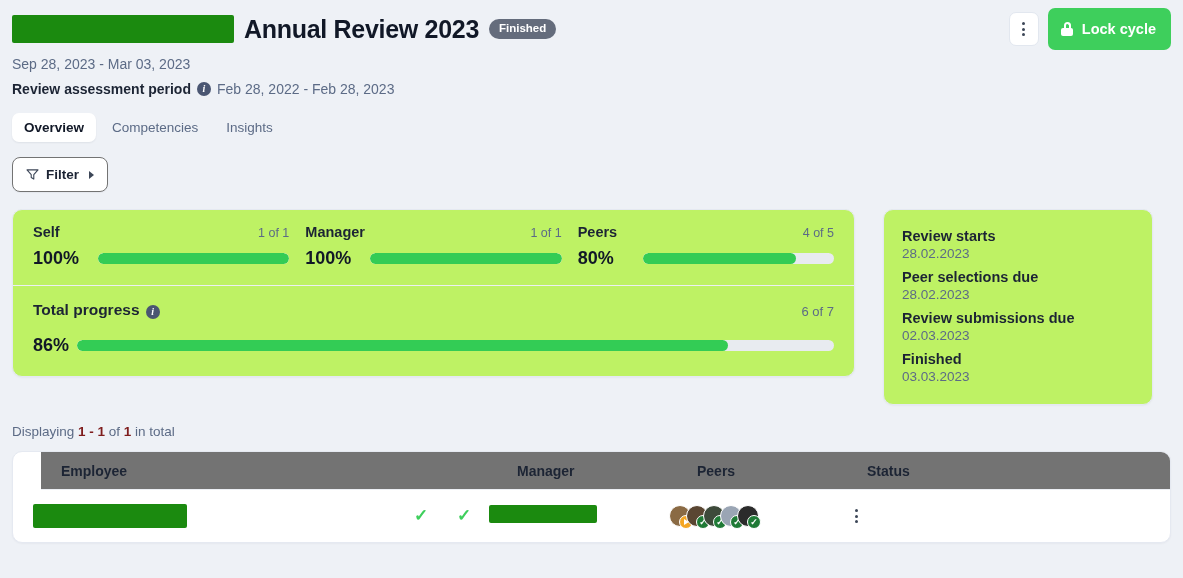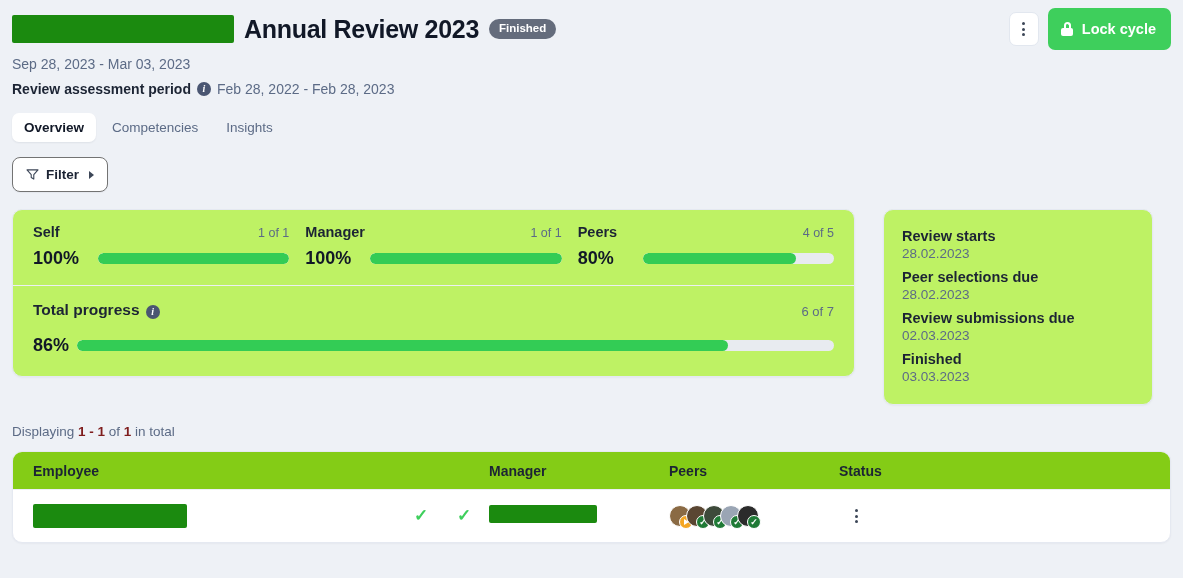--- a/index.html
+++ b/index.html
@@ -101,21 +101,21 @@
   .date-term { font-size: 14.5px; font-weight: bold; color: #1c2434; }
   .date-val { font-size: 13.5px; color: #5c6b86; margin-top: 2px; margin-bottom: 8px; }
   .date-val:last-child { margin-bottom: 0; }
 
   
   .displaying { margin-top: 19px; font-size: 13.5px; color: #5c6b86; }
   .displaying b { color: #7f1d1d; }
 
   
   .table-card { margin-top: 12px; background: #ffffff; border: 1px solid #e5e9f1; border-radius: 10px; overflow: hidden; box-shadow: 0 1px 2px rgba(16,24,40,.04); }
-  .t-head { display: flex; align-items: center; height: 38px; padding: 0 20px; border-bottom: 1px solid #eceff4; background: #84cc16; }
+  .t-head { display: flex; align-items: center; height: 38px; padding: 0 20px; border-bottom: 1px solid #eceff4; background: #737373; margin-left: 28px; }
   .t-row { display: flex; align-items: center; height: 52px; padding: 0 12px 0 20px; }
   .c-emp { width: 370px; display: flex; align-items: center; }
   .c-chk1 { width: 36px; text-align: center; }
   .c-chk2 { width: 50px; text-align: center; }
   .c-mgr { width: 180px; }
   .c-peers { width: 170px; }
   .c-status { flex: 1; display: flex; align-items: center; gap: 14px; }
   .c-menu { width: 34px; display: flex; justify-content: center; }
   .th { font-size: 14px; font-weight: bold; color: #1c2434; }
   .redact-emp { width: 154px; height: 24px; }

